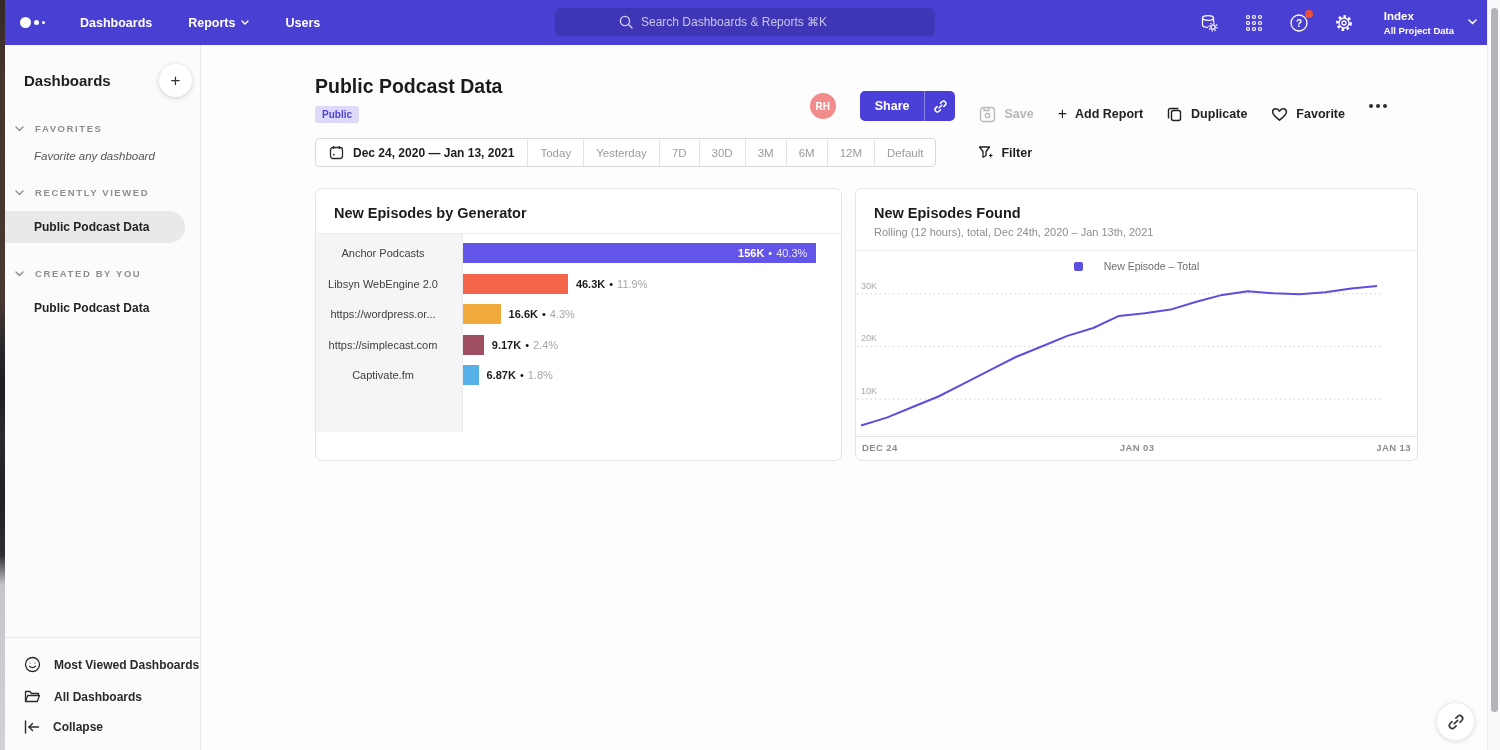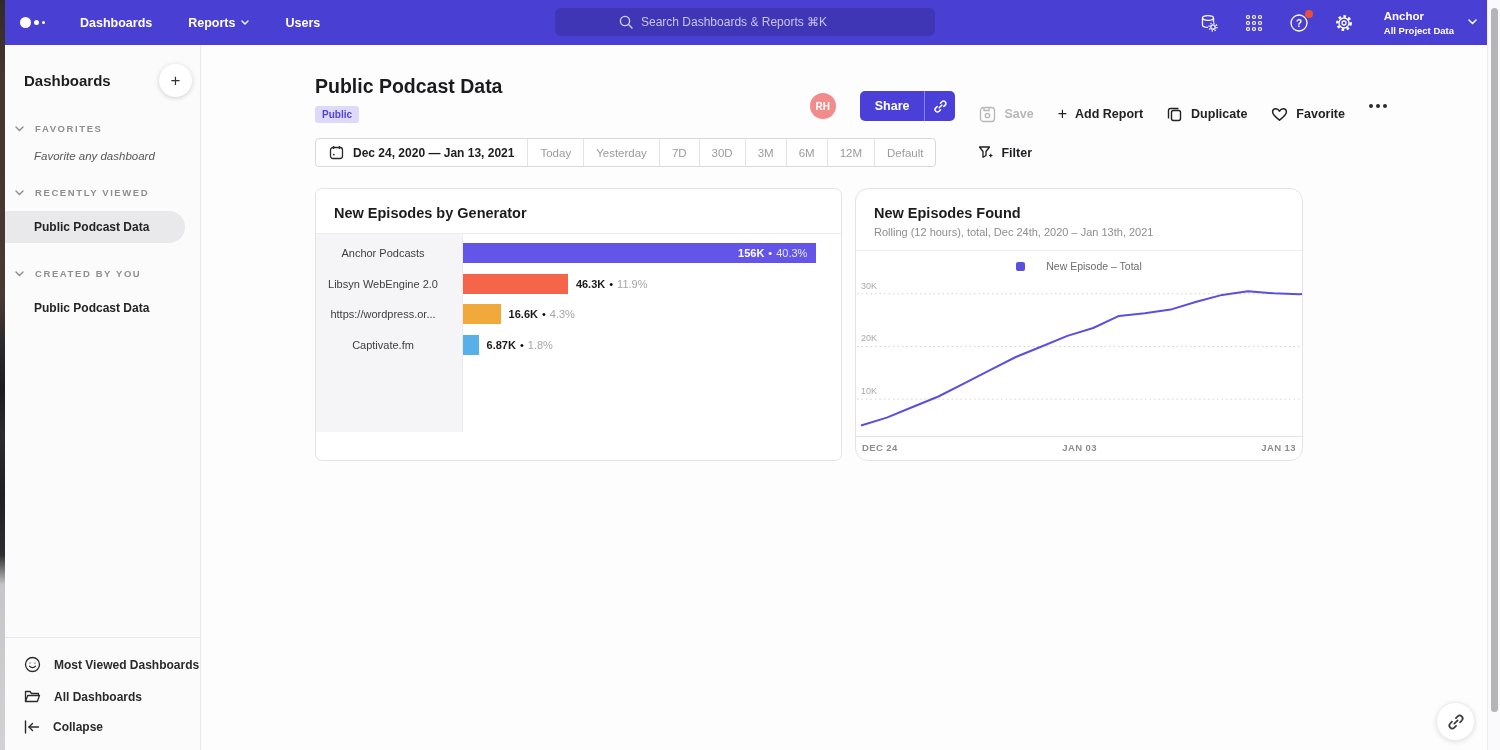--- a/index.html
+++ b/index.html
@@ -71,21 +71,21 @@
   .date-row { display:flex; align-items:center; margin-top:15px; }
   .date-bar { display:flex; align-items:stretch; height:29px; background:#fff; border:1px solid #d9d9db; border-radius:4px; overflow:hidden; }
   .date-seg { display:flex; align-items:center; gap:9px; padding:0 13px; font-size:12px; font-weight:700; color:#1d1d1f; cursor:pointer; }
   .preset { display:flex; align-items:center; padding:0 12px; font-size:11.5px; color:#9b9b9d; border-left:1px solid #e4e4e6; cursor:pointer; }
   .filter-btn { display:flex; align-items:center; gap:8px; margin-left:42px; font-size:12.5px; font-weight:700; color:#1e1e20; cursor:pointer; }
 
   
   .cards { display:flex; gap:13px; margin-top:21px; }
   .card { background:#fff; border:1px solid #e4e4e6; border-radius:7px; height:273px; overflow:hidden; }
   .card.left { width:527px; }
-  .card.right { width:448px;border-radius:13px; }
+  .card.right { width:563px; }
   .card-head { padding:16px 18px 12px 18px; border-bottom:1px solid #ededef; }
   .card-title { font-size:14.5px; font-weight:700; color:#1c1c1e; }
   .card-sub { font-size:11px; color:#8d8d8f; margin-top:5px; }
 
   
   .bars-body { position:relative; height:198px; }
   .label-col-bg { position:absolute; left:0; top:0; width:147px; height:100%; background:#f5f4f6; border-right:1px solid #ebebed; }
   .bar-rows { position:relative; padding-top:4px; }
   .bar-row { display:flex; align-items:center; height:30.5px; }
   .bar-label { width:147px; flex:none; text-align:center; padding-right:13px; font-size:11px; color:#3e3e40; }
@@ -184,21 +184,21 @@
       </div>
       <div class="nav-ic">
         <svg width="20" height="20" viewBox="0 0 20 20" fill="none" stroke="#fff">
           <circle cx="10" cy="10" r="6.6" stroke-width="2.6" stroke-dasharray="2.6 2.45"></circle>
           <circle cx="10" cy="10" r="5" stroke-width="1.3"></circle>
           <circle cx="10" cy="10" r="2" stroke-width="1.3"></circle>
         </svg>
       </div>
       <div class="workspace">
         <div>
-          <div class="ws-name">Anchor</div>
+          <div class="ws-name">Index</div>
           <div class="ws-scope">All Project Data</div>
         </div>
         <span>
           <svg width="9" height="6" viewBox="0 0 9 6">
               <path d="M1 1l3.5 3.5L8 1" stroke="#fff" stroke-width="1.5" fill="none" stroke-linecap="round"></path>
             </svg>
         </span>
       </div>
     </div>
   </div>
@@ -390,20 +390,27 @@
                   </div>
                 </div>
                 <div class="bar-row">
                   <div class="bar-label">https://wordpress.or...</div>
                   <div class="bar-zone">
                     <div class="bar" style="width: 10.109%; background: rgb(242, 169, 59);"></div>
                     <span class="bar-val"><b>16.6K</b><span class="sep">•</span><span class="pct">4.3%</span></span>
                   </div>
                 </div>
                 <div class="bar-row">
+                  <div class="bar-label">https://simplecast.com</div>
+                  <div class="bar-zone">
+                    <div class="bar" style="width: 5.58429%; background: rgb(160, 78, 98);"></div>
+                    <span class="bar-val"><b>9.17K</b><span class="sep">•</span><span class="pct">2.4%</span></span>
+                  </div>
+                </div>
+                <div class="bar-row">
                   <div class="bar-label">Captivate.fm</div>
                   <div class="bar-zone">
                     <div class="bar" style="width: 4.18365%; background: rgb(88, 176, 232);"></div>
                     <span class="bar-val"><b>6.87K</b><span class="sep">•</span><span class="pct">1.8%</span></span>
                   </div>
                 </div>
               </div>
           </div>
         </div>
 

